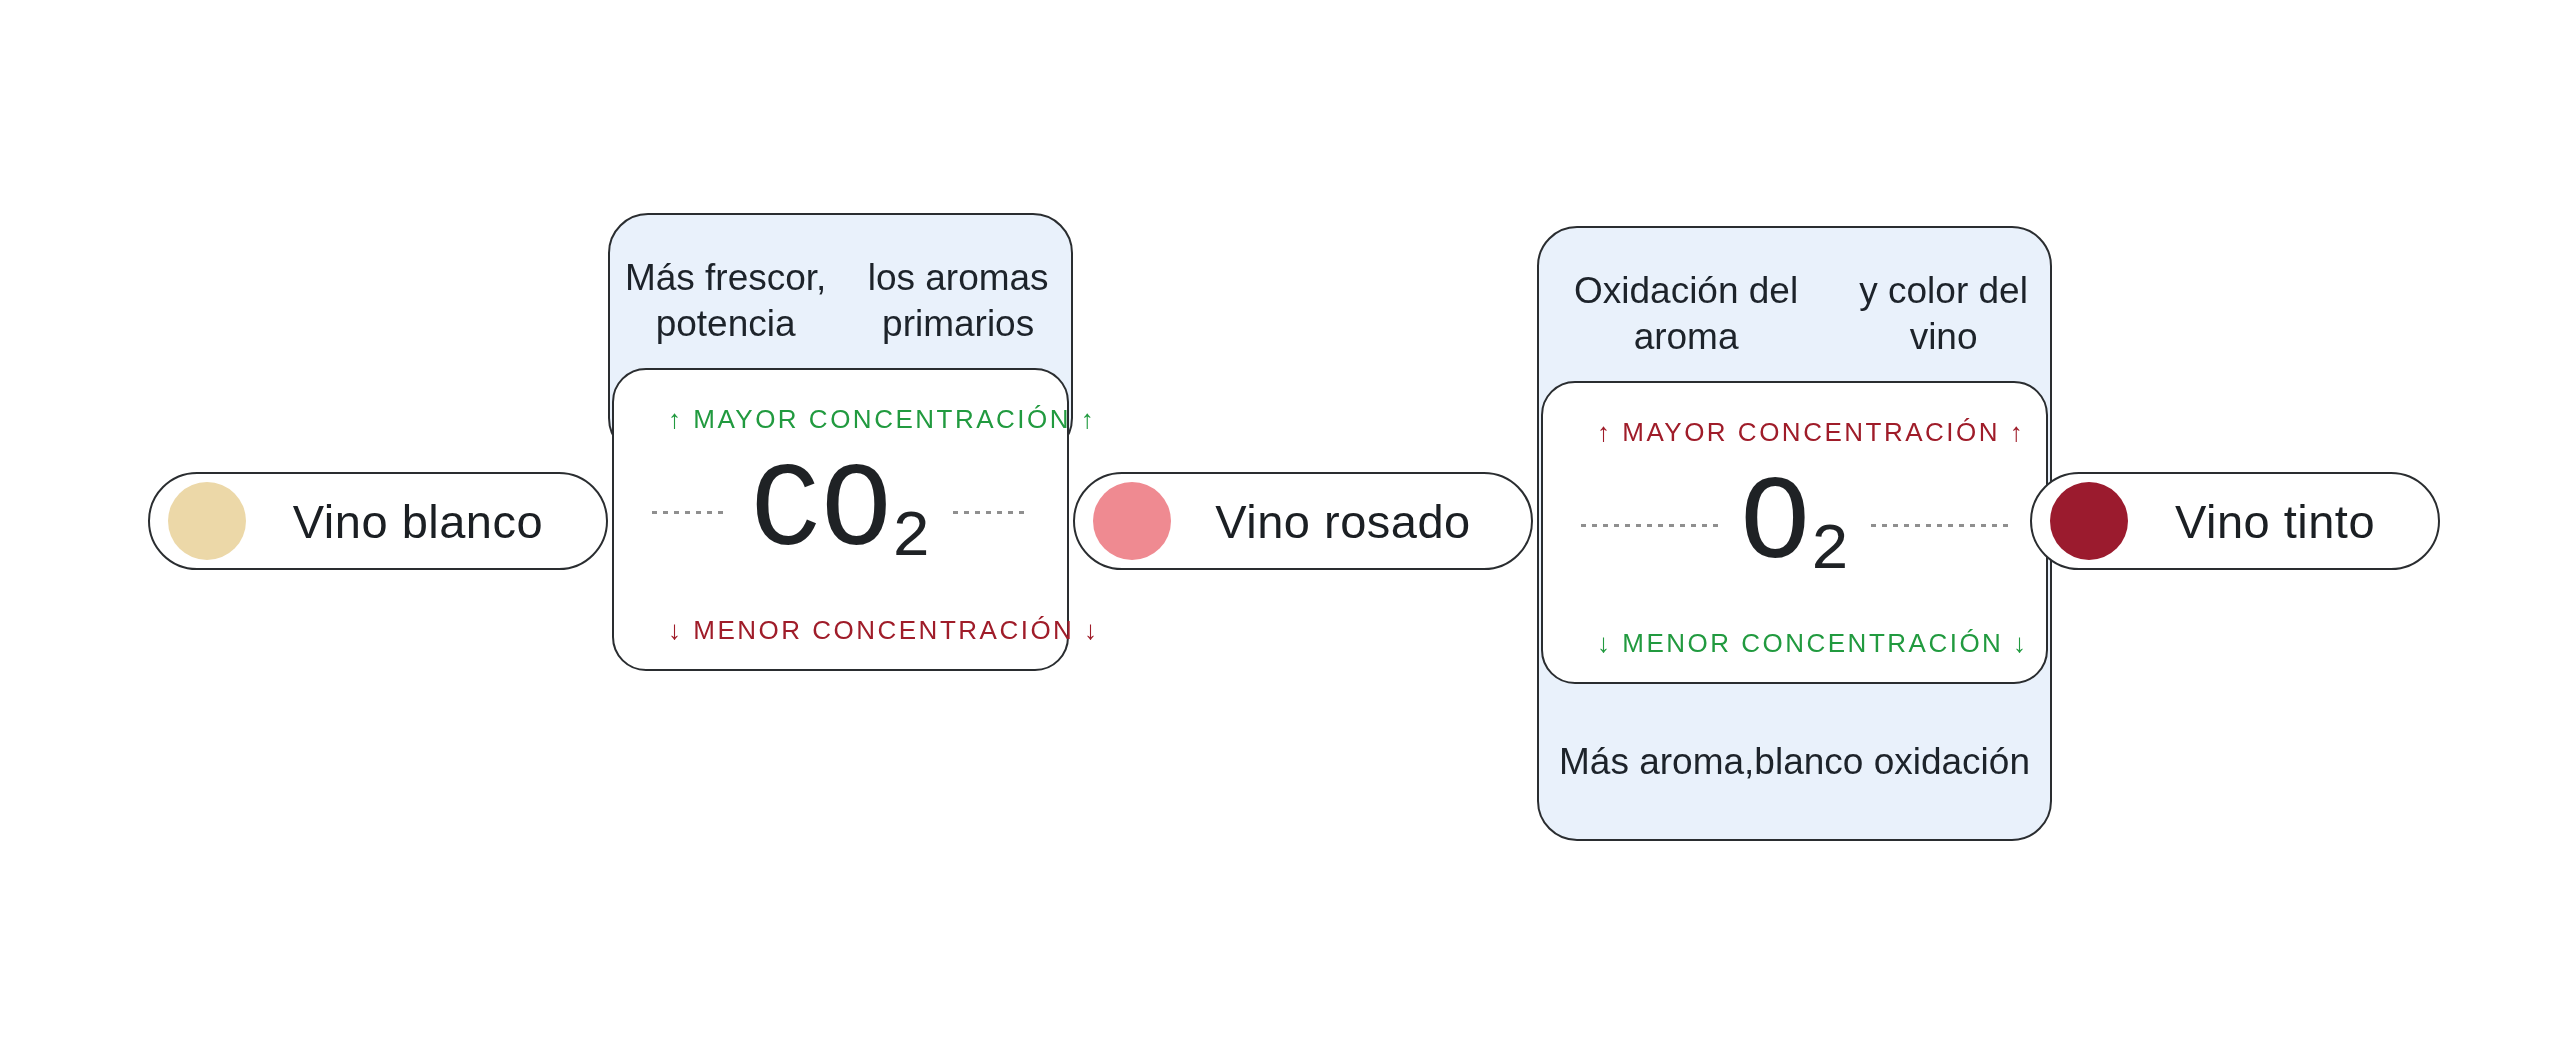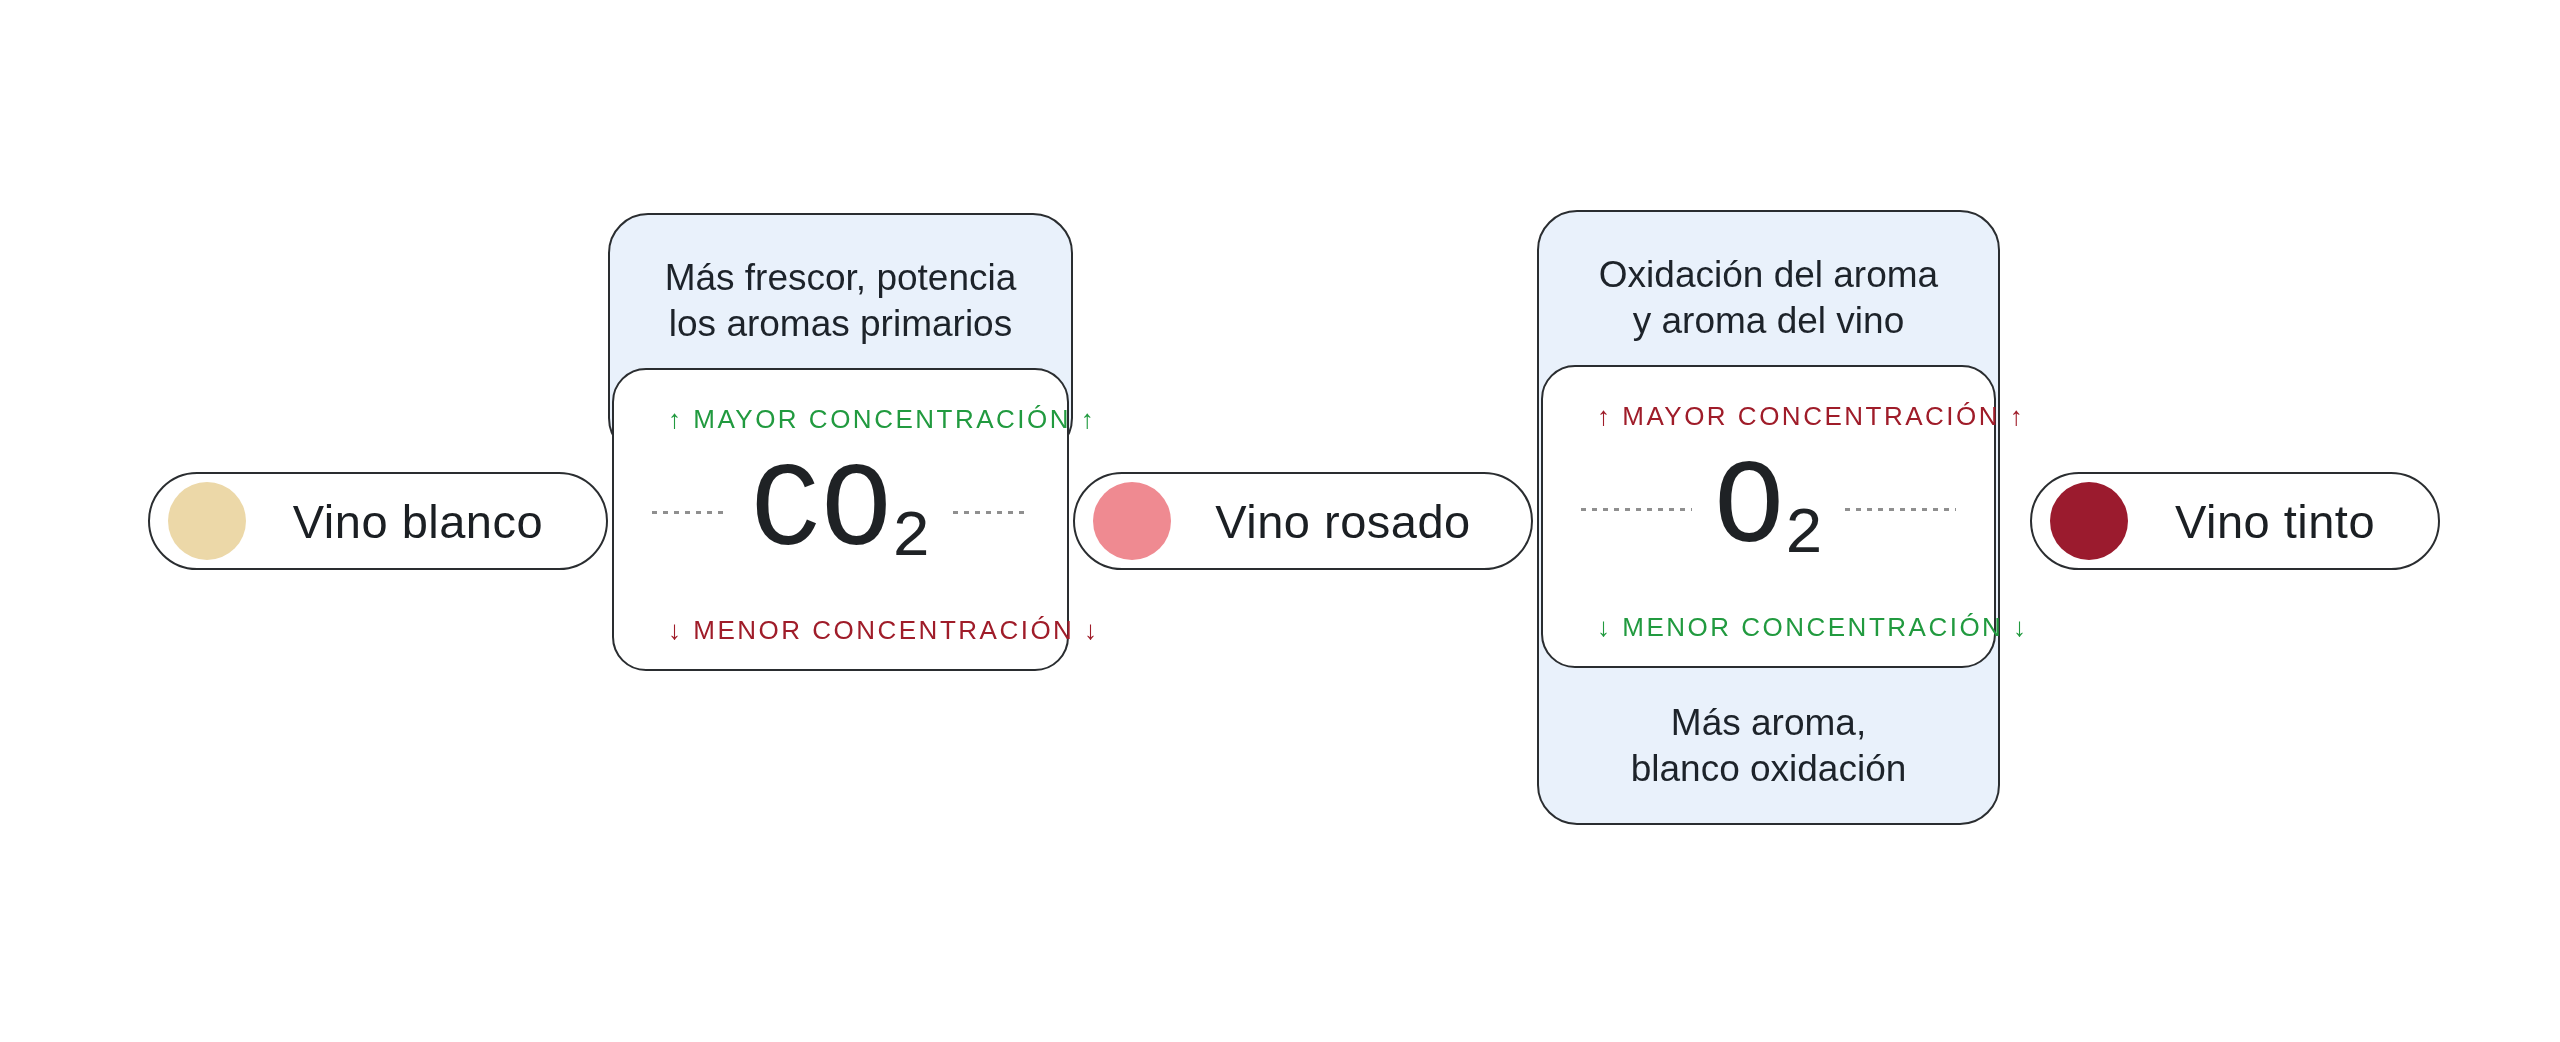--- a/index.html
+++ b/index.html
@@ -18,30 +18,30 @@
   #pill-rosado{left:1073px;width:460px;}
   #pill-tinto{left:1998px;width:410px;margin-left:32px;}
   .dot{width:78px;height:78px;border-radius:50%;margin-left:18px;flex:none;}
   .pill-label{
     flex:1;text-align:center;font-size:47px;color:var(--ink);
     letter-spacing:.5px;padding-right:16px;white-space:nowrap;
   }
   
   .card{position:absolute;}
   #card-co2{left:608px;top:213px;width:465px;height:458px;}
-  #card-o2{left:1537px;top:210px;width:463px;height:615px;}
+  #card-o2{left:1537px;top:226px;width:515px;height:615px;}
   .blue-box{
     position:absolute;left:0;right:0;border:2px solid var(--border);
     border-radius:40px;box-sizing:border-box;
   }
   #card-co2 .blue-box{top:0;height:245px;}
   #card-o2  .blue-box{top:0;bottom:0;}
   .note{
     position:absolute;left:0;right:0;height:155px;
-    display:flex;flex-direction:column;align-items:center;justify-content:center;
+    display:flex;align-items:center;justify-content:center;
     font-size:37px;line-height:1.22;color:#1d232a;text-align:center;
   }
   .note.top{top:10px;}
   .note.bottom{bottom:2px;}
   .white-panel{
     position:absolute;left:4px;right:4px;top:155px;height:303px;
     background:#ffffff;border:2px solid var(--border);border-radius:34px;
     box-sizing:border-box;display:flex;flex-direction:column;
     padding:34px 26px 24px;
   }
@@ -92,21 +92,21 @@
 
   <div class="pill" id="pill-rosado">
     <span class="dot" style="background-color: rgb(239, 138, 145);"></span>
     <span class="pill-label">Vino rosado</span>
   </div>
 
   <div class="card" id="card-o2">
     <div class="blue-box" style="background-color: rgb(233, 241, 251);"></div>
     <div class="note top">
       <span>Oxidación del aroma</span>
-      <span>y aroma del vino</span>
+      <span>y color del vino</span>
     </div>
     <div class="white-panel">
       <div class="conc-row" style="color: rgb(159, 28, 41);">↑ MAYOR CONCENTRACIÓN ↑</div>
       <div class="gas-row">
         <span class="connector"></span>
         <span class="gas"><span>O</span><sub>2</sub></span>
         <span class="connector"></span>
       </div>
       <div class="conc-row" style="color: rgb(33, 154, 63);">↓ MENOR CONCENTRACIÓN ↓</div>
     </div>

